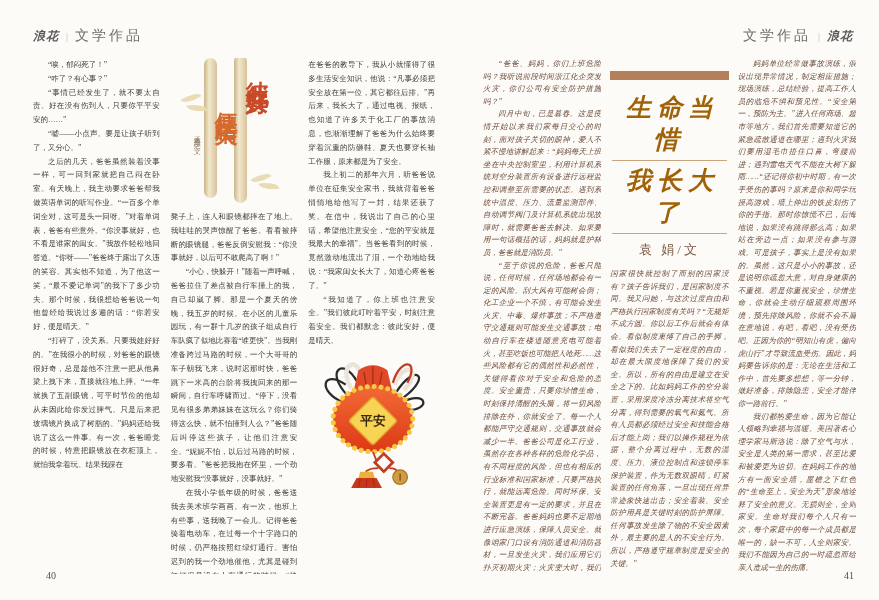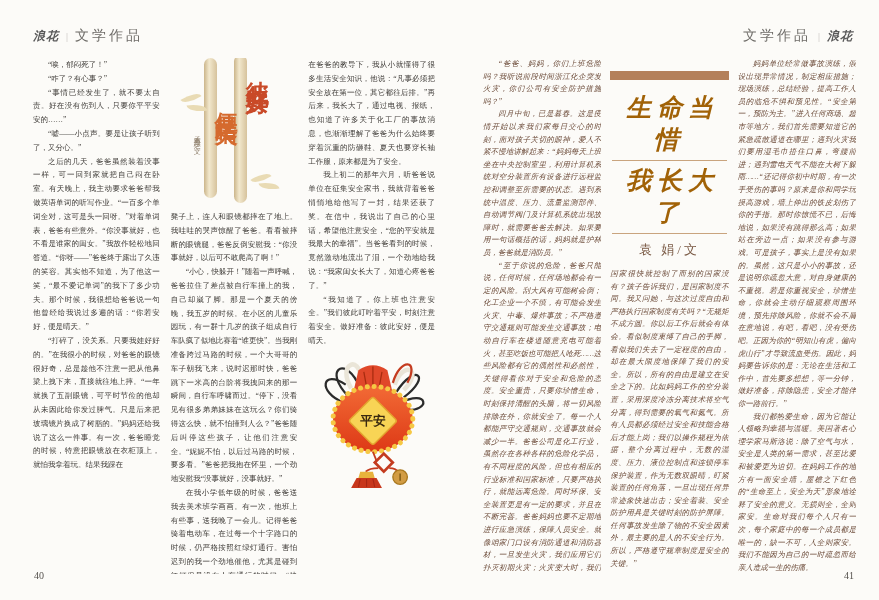--- a/index.html
+++ b/index.html
@@ -19,21 +19,21 @@
   .cols{position:absolute;top:58px;bottom:26px;display:flex;}
   .page-left .cols{left:33px;right:5px;gap:11px;}
   .page-right .cols{left:43px;right:23px;gap:9px;}
   .col{flex:1 1 0;overflow:hidden;}
 
   .body-serif{font-size:7.5px;line-height:13.8px;color:#3e3b37;text-align:justify;word-break:break-all;}
   .body-hand{font-size:7.5px;line-height:12.6px;color:#6b4a38;text-align:justify;word-break:break-all;font-style:italic;}
   .para{margin:0;text-indent:2em;}
   .cont .para:first-child{text-indent:0;}
 
-  .pagenum{position:absolute;bottom:19px;font-size:10px;color:#55524e;}
+  .pagenum{position:absolute;bottom:19px;font-size:10px;color:#55524e;margin-left:12px;}
   .page-left .pagenum{left:34px;}
   .page-right .pagenum{right:25px;}
 
   
   .title-art{position:relative;height:145px;margin-bottom:7px;}
   .stalk{position:absolute;width:13px;border-radius:7px;
          background:linear-gradient(90deg,#cbb58b,#f2e8cd 40%,#d6c29c);}
   .stalk-1{left:33px;top:0;height:140px;}
   .stalk-2{left:63px;top:-3px;height:148px;}
   .leaf{position:absolute;width:20px;height:8px;background:#e9dbb4;border-radius:0 100% 0 100%;}
@@ -96,21 +96,21 @@
             <p class="para">凳子上，连人和眼镜都摔在了地上。我哇哇的哭声惊醒了爸爸。看看被摔断的眼镜腿，爸爸反倒安慰我：“你没事就好，以后可不敢爬高了啊！”</p>
             <p class="para">“小心，快躲开！”随着一声呼喊，爸爸拉住了差点被自行车撞上的我，自己却崴了脚。那是一个夏天的傍晚，我五岁的时候。在小区的儿童乐园玩，有一群十几岁的孩子组成自行车队疯了似地比赛着“谁更快”。当我刚准备跨过马路的时候，一个大哥哥的车子朝我飞来，说时迟那时快，爸爸跳下一米高的台阶将我拽回来的那一瞬间，自行车呼啸而过。“停下，没看见有很多弟弟妹妹在这玩么？你们骑得这么快，就不怕撞到人么？”爸爸随后叫停这些孩子，让他们注意安全。“妮妮不怕，以后过马路的时候，要多看。”爸爸把我抱在怀里，一个劲地安慰我“没事就好，没事就好。”</p>
             <p class="para">在我小学低年级的时候，爸爸送我去美术班学画画。有一次，他班上有些事，送我晚了一会儿。记得爸爸骑着电动车，在过每一个十字路口的时候，仍严格按照红绿灯通行。害怕迟到的我一个劲地催他，尤其是碰到红灯但是没有人车通行的时候，“快点，可以过了”。“要遵守交通规则，万一……”就这样，我迟到了。</p>
           </div>
       </div>
 
       <div class="col">
         <div class="body-serif cont">
             <p class="para">在爸爸的教导下，我从小就懂得了很多生活安全知识，他说：“凡事必须把安全放在第一位，其它都往后排。”再后来，我长大了，通过电视、报纸，也知道了许多关于化工厂的事故消息，也渐渐理解了爸爸为什么始终要穿着沉重的防砸鞋、夏天也要穿长袖工作服，原来都是为了安全。</p>
             <p class="para">我上初二的那年六月，听爸爸说单位在征集安全家书，我就背着爸爸悄悄地给他写了一封，结果还获了奖。在信中，我说出了自己的心里话，希望他注意安全，“您的平安就是我最大的幸福”。当爸爸看到的时候，竟然激动地流出了泪，一个劲地给我说：“我家闺女长大了，知道心疼爸爸了。”</p>
-            <p class="para">“我知道了，你上班也注意安全。”我们彼此叮咛着平安，时刻注意着安全。做好准备：彼此安好，便是晴天。</p>
+            <p class="para">“我知道了，你上班也注意安全。”我们彼此叮咛着平安，时刻注意着安全。我们都默念：彼此安好，便是晴天。</p>
           </div>
         <div class="pouch-wrap">
           <svg width="122" height="136" viewBox="0 0 130 150">
             <defs>
               <linearGradient id="gR" x1="0" y1="0" x2="0" y2="1">
                 <stop offset="0" stop-color="#f26a35"></stop>
                   <stop offset="1" stop-color="#dd3916"></stop>
               </linearGradient>
             </defs>
             <path d="M38,48 C12,20 34,6 48,32" stroke="#2b2b2b" stroke-width="2.5" fill="none"></path>

